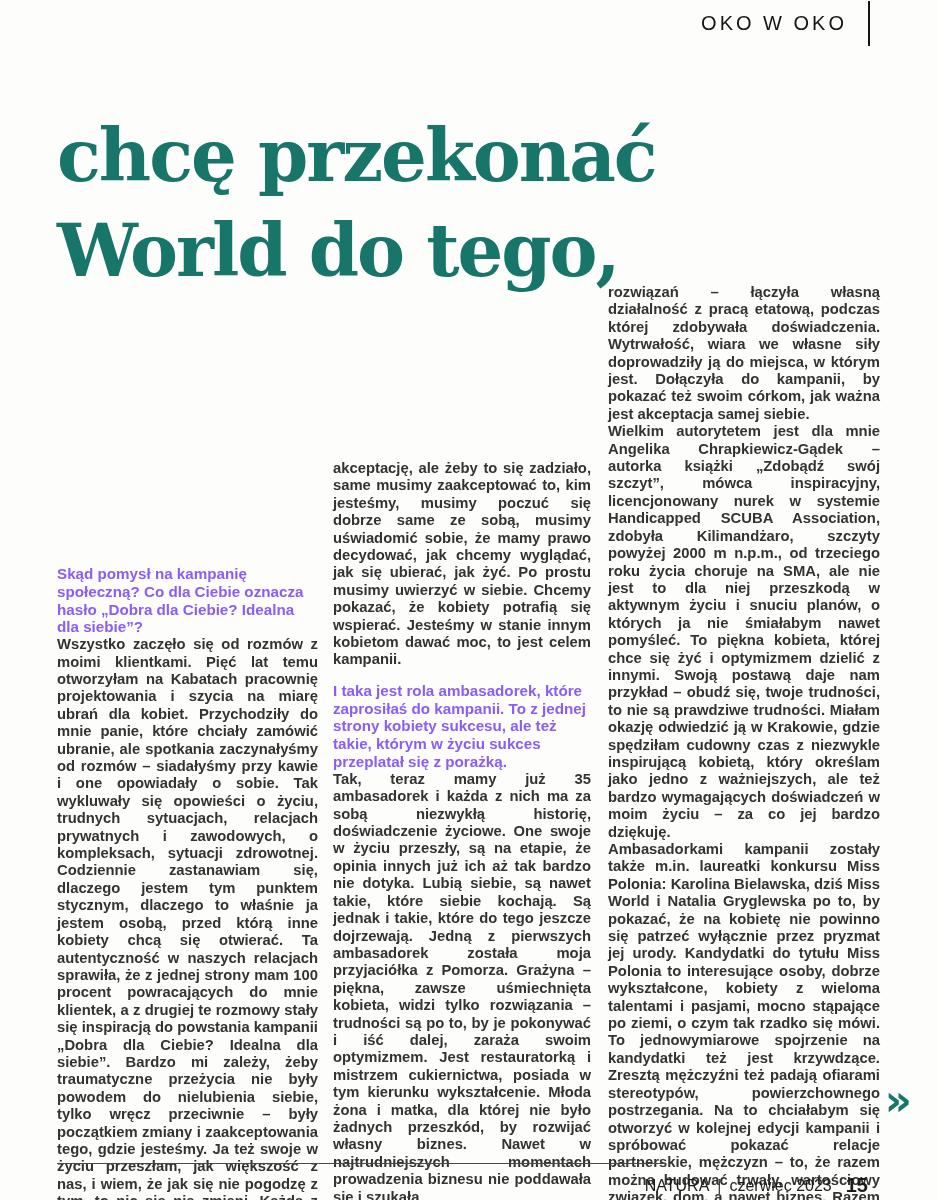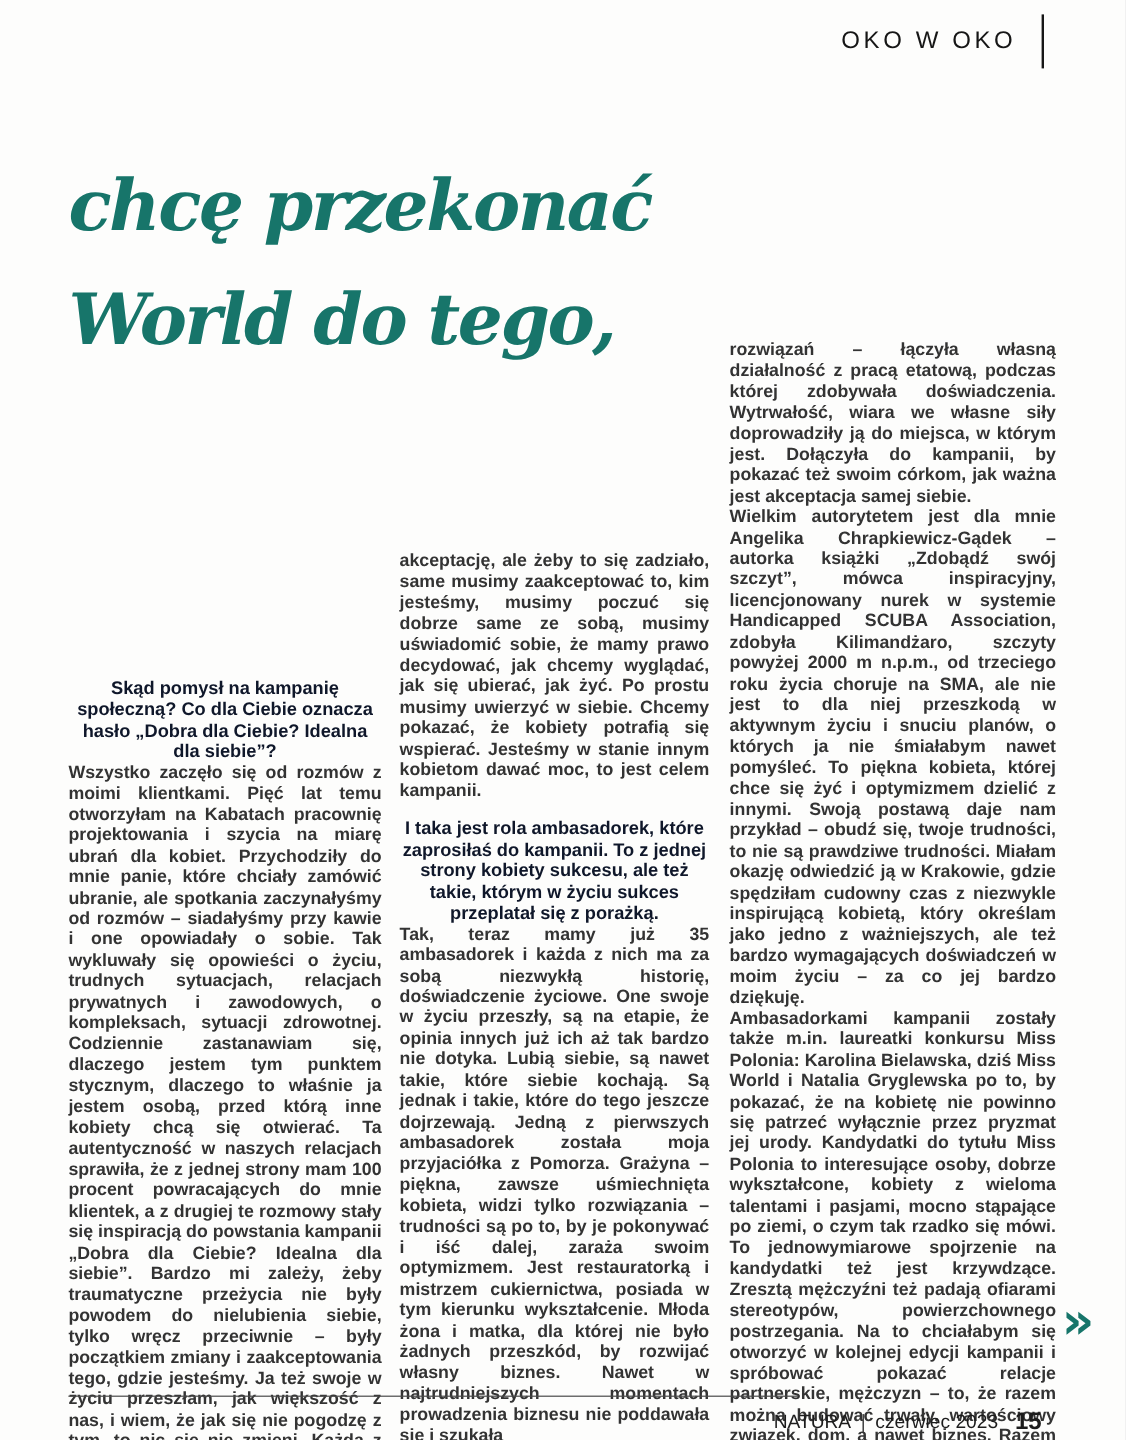--- a/index.html
+++ b/index.html
@@ -11,21 +11,21 @@
     margin: 0 auto;
     background: #fdfdfc;
     overflow: hidden;
     font-family: "Liberation Sans", sans-serif;
     color: #2e2e2e;
   }
 
   
   .header {
     position: absolute;
-    top: 12px;
+    top: 1px;
     right: 68px;
     display: flex;
     align-items: center;
   }
   .section-label {
     font-size: 20px;
     letter-spacing: 3px;
     color: #161616;
     font-weight: 400;
     margin-right: 21px;
@@ -34,25 +34,24 @@
   .header-bar {
     width: 2px;
     height: 45px;
     background: #161616;
   }
 
   
   .headline {
     position: absolute;
     left: 57px;
-    top: 124px;
+    top: 108px;
     font-family: "DejaVu Serif", serif;
-    font-style: italic;
     font-weight: 700;
-    font-size: 59px;
+    font-size: 72px;
     line-height: 95px;
     letter-spacing: -2px;
     color: #17756a;
     white-space: nowrap;
   }
 
   
   .col {
     position: absolute;
     text-align: justify;
@@ -60,24 +59,24 @@
     line-height: 17.4px;
     color: #333;
     hyphens: auto;
     -webkit-hyphens: auto;
   }
   .col-1 { left: 57px;  top: 565px; width: 261px; }
   .col-2 { left: 333px; top: 460px; width: 258px; }
   .col-3 { left: 608px; top: 284px; width: 272px; }
   .q-heading {
     font-weight: 700;
-    color: #0f172a;
+    color: #8b5cf6;
     font-size: 15.2px;
     line-height: 17.8px;
-    text-align: center;
+    text-align: left;
   }
   .q-heading.spaced { margin-top: 13px; }
   .body-par { margin: 0; font-weight: bold; }
 
   
   .continue-marker {
     position: absolute;
     top: 1080px;
     right: 26px;
     font-size: 42px;

